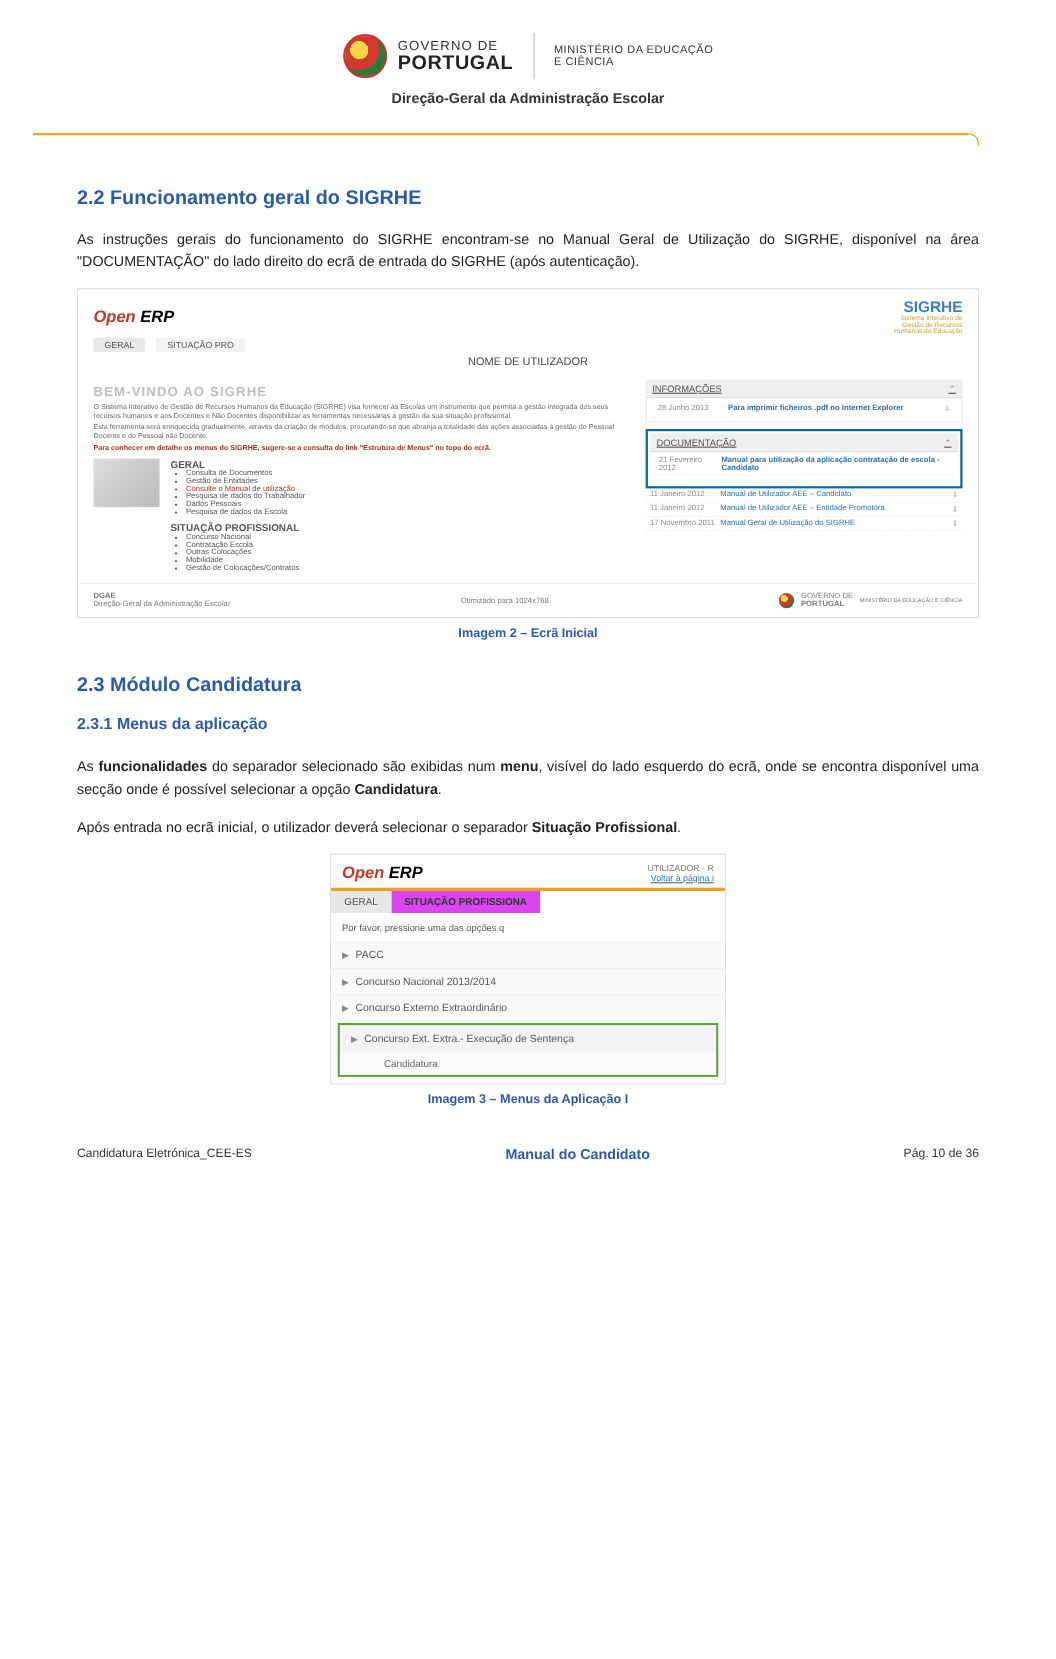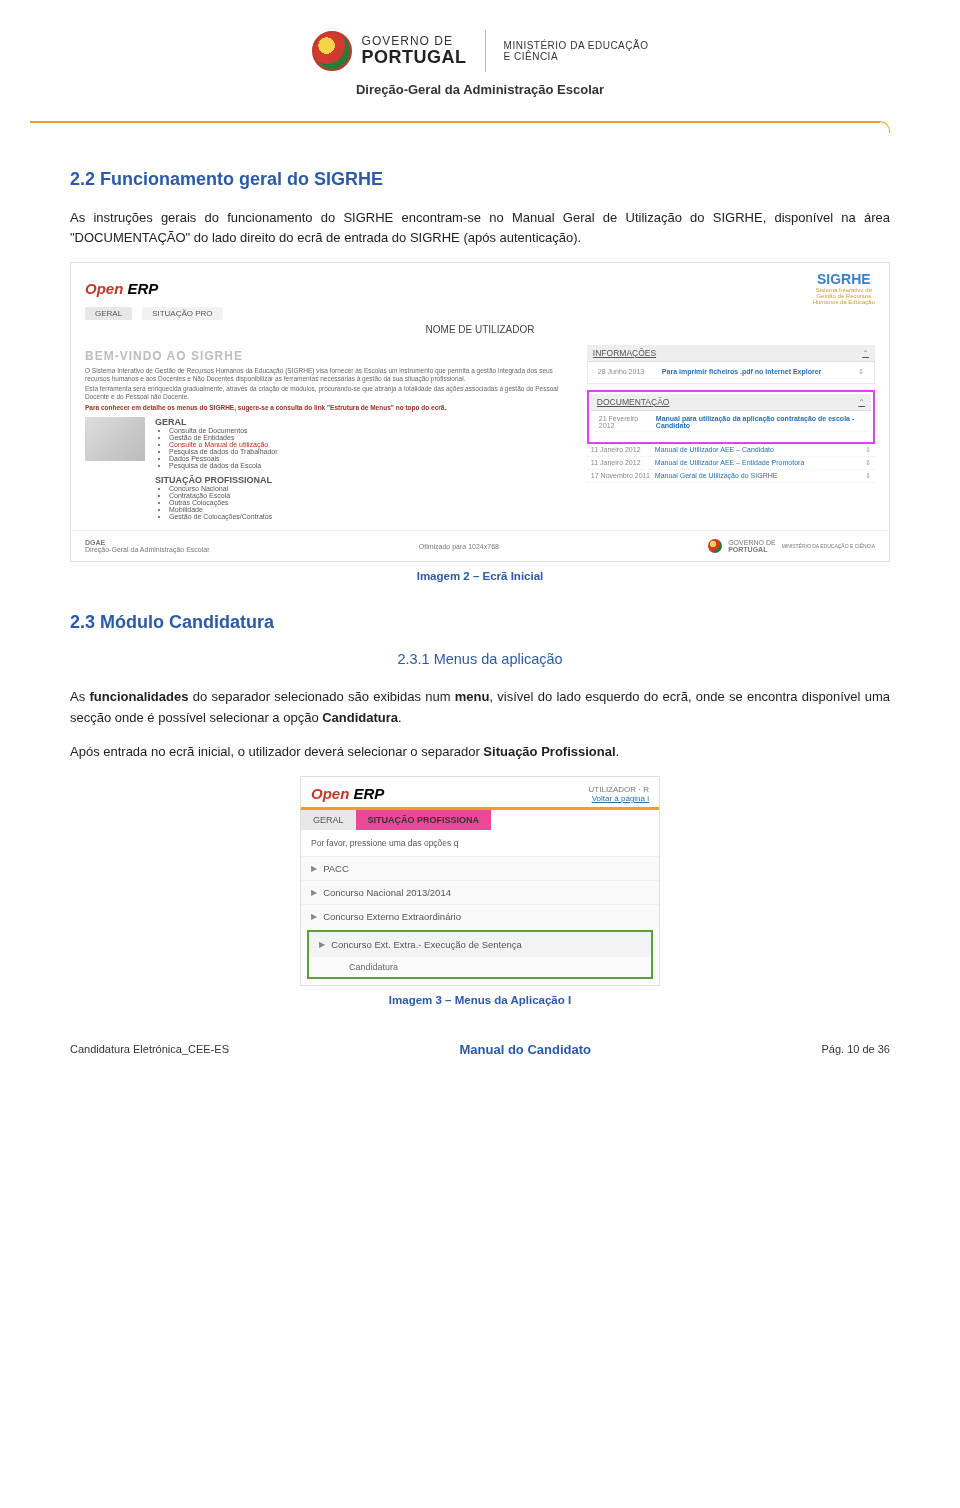--- a/index.html
+++ b/index.html
@@ -124,63 +124,62 @@
   }
   .shot1 .leftcol { flex: 1.7; }
   .shot1 .rightcol { flex: 1; }
   .nome-util { text-align:center; font-size:10px; color:#444; margin-bottom:6px;}
   .faded-title { color:#bdbdbd; font-size:12px; font-weight:bold; letter-spacing:1px; margin:4px 0;}
   .smalltxt { font-size:6.5px; color:#666; line-height:1.2; margin:2px 0;}
   .redtiny { font-size:6.5px; color:#a03020; }
   .panel-hd { background:#eee; border-bottom:1px solid #ddd; padding:3px 6px; font-size:8.5px; color:#555; text-decoration:underline; display:flex; justify-content:space-between; align-items:center;}
   .panel-bd { border:1px solid #e8e8e8; border-top:none; padding:4px 6px; font-size:7px; color:#555; margin-bottom:6px;}
   .panel-hd .chev { font-size:8px; color:#888;}
-  .doc-highlight { border:2px solid #d946ef; padding:2px; margin-bottom:0;}
+  .doc-highlight { border:2px solid #0369a1; padding:2px; margin-bottom:0;}
   .doc-row { display:flex; gap:4px; padding:2px 4px; font-size:7px; color:#2a6fb5; border-bottom:1px dotted #eee;}
   .doc-date { width:60px; color:#888;}
   .chevright { color:#888; margin-left:auto;}
   .geral-block { display:flex; gap:10px; margin-top:6px;}
   .geral-block .lbl { font-size:9px; color:#555; font-weight:bold;}
   .geral-block ul { list-style:disc; padding-left:14px; font-size:7px; color:#555;}
   .thumb { width:60px; height:44px; background:linear-gradient(135deg,#ddd,#bbb); }
   .shot1 .footer {
     display:flex; justify-content:space-between; align-items:center;
     padding:8px 14px; border-top:1px solid #eee; margin-top:6px;
     font-size:7px; color:#777;
   }
   .footer .gov-mini { display:flex; align-items:center; gap:6px;}
   .gov-mini .sph { width:14px; height:14px; border-radius:50%; background:radial-gradient(circle at 35% 35%,#f5d44a 0 25%,#d13a2e 25% 55%,#2a7a3a 55% 100%);}
   .gov-mini-text { font-size:7px; line-height:1; }
 
   h3.subsec {
     color: #2a5aa8;
     font-size: 14.5px;
-    font-weight: normal;
+    font-weight: bold;
     margin: 6px 0 20px 0;
-    text-align: center;
   }
 
   
   .shot2-wrap { display:flex; justify-content:center; margin-top:6px;}
   .shot2 {
     width: 360px;
     border: 1px solid #ddd;
     background: #fff;
     font-size: 10px;
     color: #555;
   }
   .shot2 .top {
     display:flex; justify-content:space-between; align-items:center;
     padding:8px 10px 4px 10px;
   }
   .shot2 .voltar { font-size:8px; color:#2a6fb5; text-decoration:underline;margin-left:35px;}
   .shot2 .sep { height:3px; background:linear-gradient(#f0a020,#f0a020);}
   .shot2 .tabs2 { display:flex; font-size:9px;}
   .shot2 .tab { padding:5px 12px; background:#e7e7e7; color:#555;}
-  .shot2 .tab.active { background:#ec4899; color:#333; font-weight:bold;}
+  .shot2 .tab.active { background:#d946ef; color:#333; font-weight:bold;}
   .shot2 .hint { font-size:8.5px; color:#555; padding:8px 10px;}
   .shot2 .menu-item {
     display:flex; align-items:center; gap:6px;
     padding:6px 10px; border-top:1px solid #eee;
     font-size:9.5px; color:#555; background:#f9f9f9;
   }
   .shot2 .menu-item .tri { color:#888; font-size:8px;}
   .shot2 .highlight-box {
     border:2px solid #5aa33a; margin:2px 6px 6px 6px;
   }
@@ -223,21 +222,21 @@
   </div>
 
   <h2 class="sec">2.2  Funcionamento geral do SIGRHE</h2>
   <p class="body">As instruções gerais do funcionamento do SIGRHE encontram-se no Manual Geral de Utilização do SIGRHE, disponível na área "DOCUMENTAÇÃO" do lado direito do ecrã de entrada do SIGRHE (após autenticação).</p>
 
   <div class="shot1">
     <div class="topbar">
       <div class="openerp">
         <span class="o">Open</span><span class="rest"> ERP</span>
       </div>
-      <div style="text-align:center">
+      <div style="text-align:right">
         <span class="sigrhe-logo">SIGRHE</span>
         <div class="sigrhe-sub">
           <div>Sistema Interativo de</div>
           <div>Gestão de Recursos</div>
           <div>Humanos da Educação</div>
         </div>
       </div>
     </div>
     <div class="tabs">
       <div class="tabrow">

